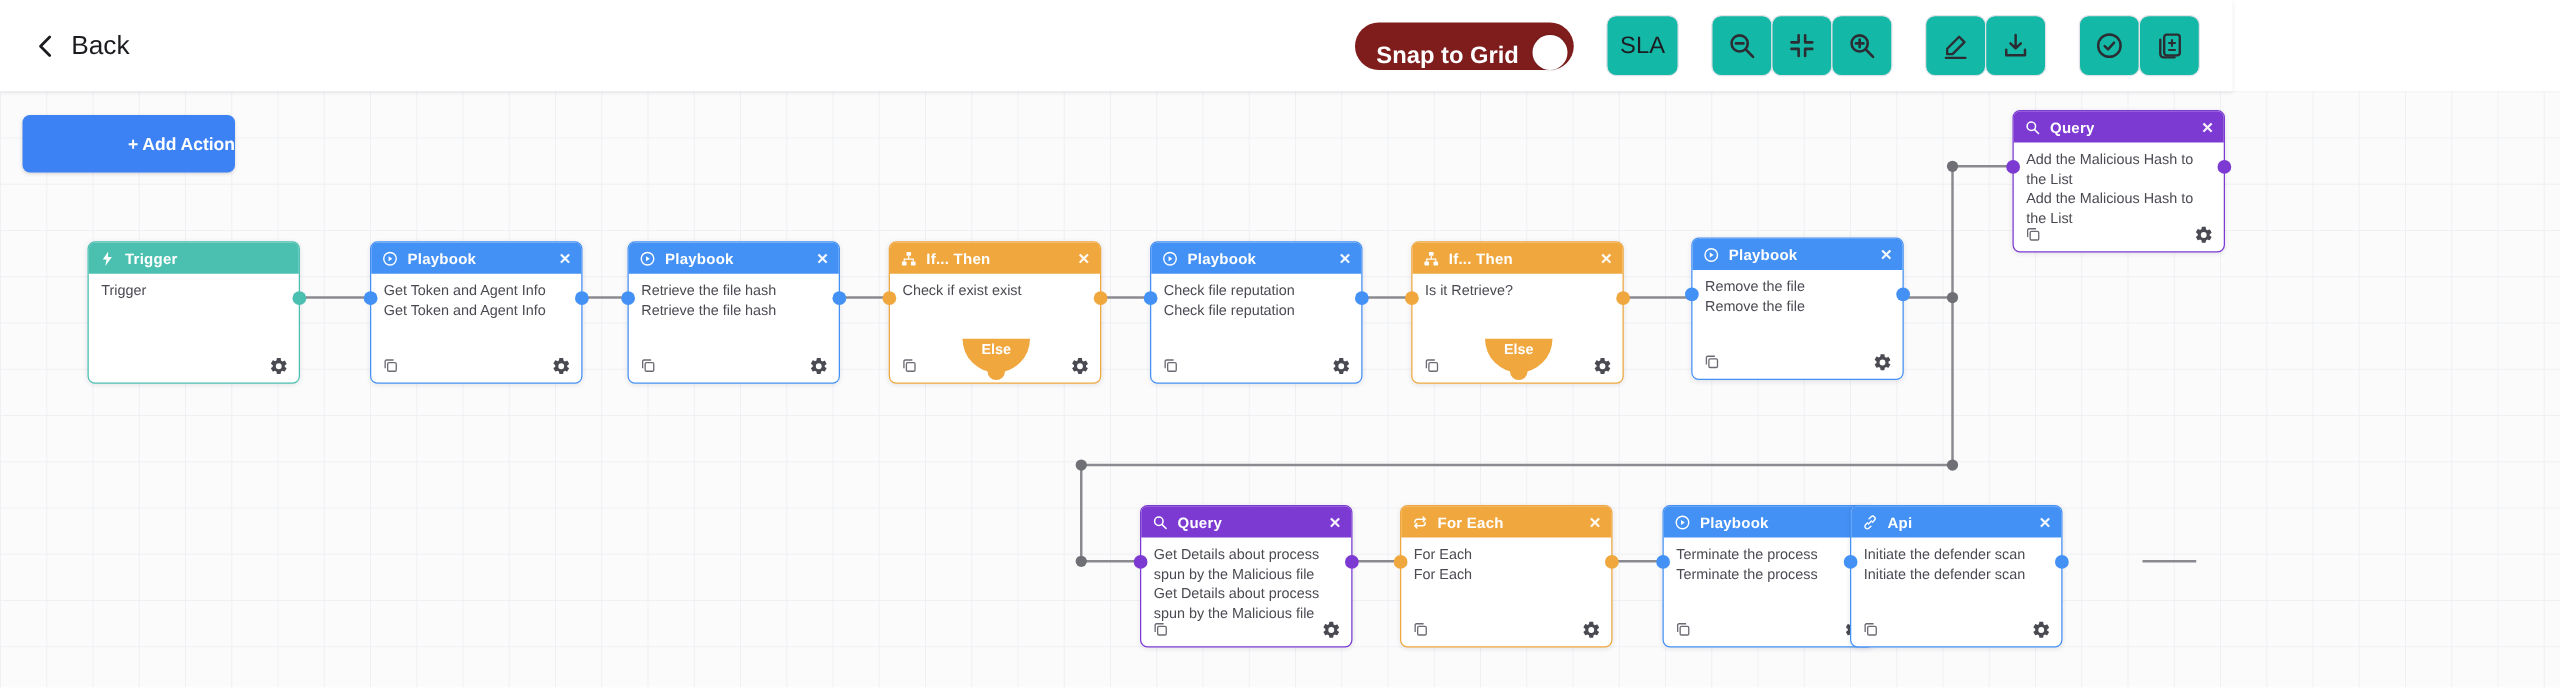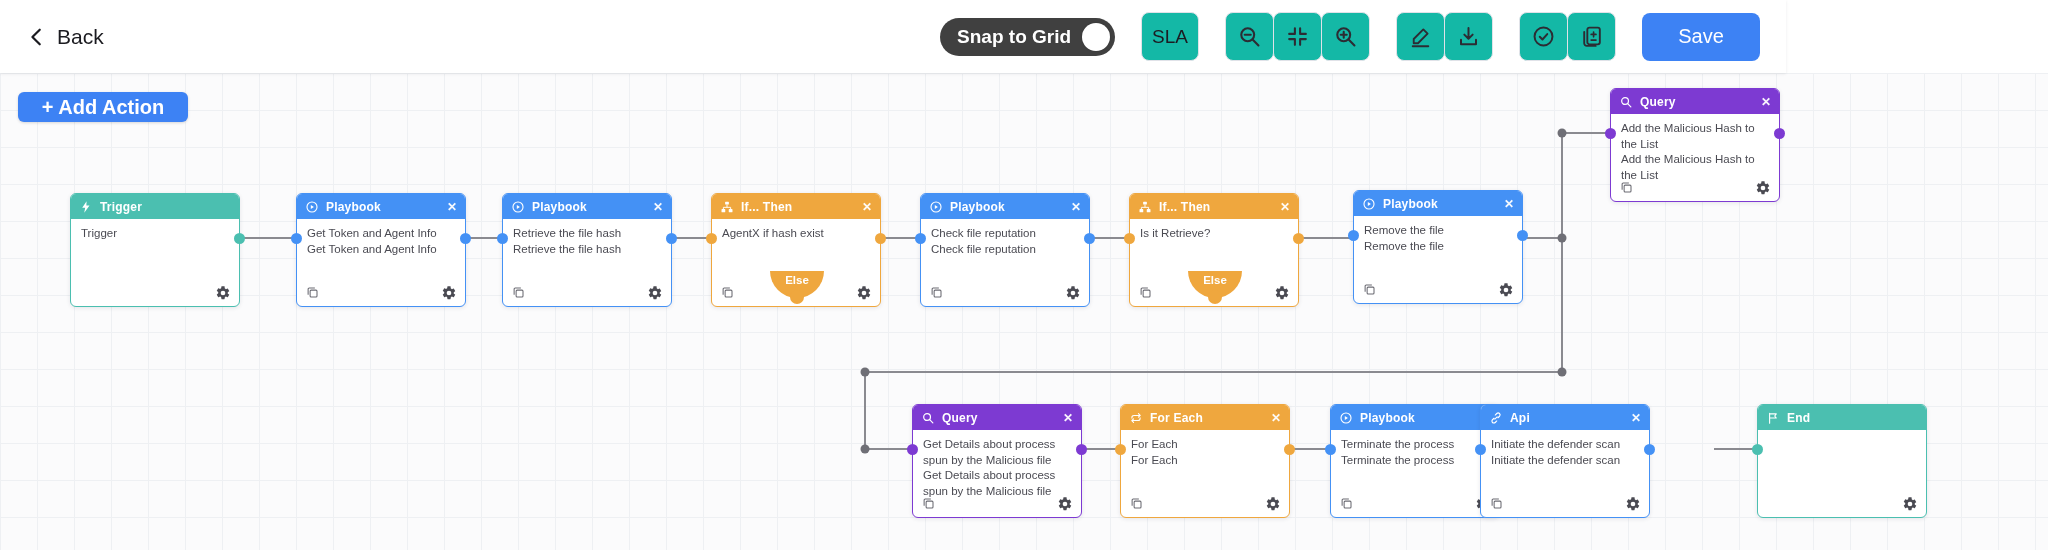--- a/index.html
+++ b/index.html
@@ -10,21 +10,21 @@
     position:absolute; left:0; top:0; width:1786px; height:73px;
     background:#ffffff; display:flex; align-items:center; padding:12px 26px;
     box-shadow:0 1px 3px rgba(20,20,40,.08); z-index:20;
   }
   .backwrap{ display:flex; align-items:center; gap:9px; cursor:pointer; margin-right:42px; color:#1b1b20;}
   .backwrap svg{ width:22px; height:22px; }
   .back-label{ font-size:21px; color:#1b1b20; }
   .page-title{ font-size:27px; font-weight:500; color:#17171b; letter-spacing:.2px; }
   .right-cluster{ margin-left:auto; display:flex; align-items:center; gap:26px; }
   .pill{
-    height:38px; border-radius:19px; background:#404040; display:flex; align-items:center;
+    height:38px; border-radius:19px; background:#7f1d1d; display:flex; align-items:flex-end;
     padding:0 5px 0 17px; gap:11px; cursor:pointer;
   }
   .pill-label{ color:#fff; font-size:19px; font-weight:600; }
   .knob{ width:28px; height:28px; border-radius:50%; background:#fff; box-shadow:0 0 2px rgba(0,0,0,.25); }
   .tbtn{
     min-width:49px; height:49px; border:1px solid #E0E2E8; border-radius:8px; background:#14b8a6;
     display:flex; align-items:center; justify-content:center; color:#2c2c33; cursor:pointer; font-size:18px;
   }
   .tbtn svg{ width:25px; height:25px; }
   .sla{ padding:0 10px; font-weight:500; color:#1c1c22; font-size:19px;}
@@ -39,23 +39,23 @@
   
   .canvas{
     position:absolute; left:0; top:73px; width:2048px; height:477px;
     background-color:#FBFBFC;
     background-image:
       linear-gradient(to right, #EEF0F3 1px, transparent 1px),
       linear-gradient(to bottom, #EEF0F3 1px, transparent 1px);
     background-size:37px 37px;
   }
   .add-action{
-    position:absolute; left:18px; top:19px; width:170px; height:30px; border:none;
-    background:#3D82F4; color:#fff; font-size:20px; font-weight:600; border-radius:6px; cursor:pointer;
-    box-shadow:0 1px 3px rgba(0,0,0,.15); font-family:"Liberation Sans", sans-serif;
+    position:absolute; left:18px; top:19px; width:170px; height:46px; border:none;
+    background:#3D82F4; color:#fff; font-size:14px; font-weight:600; border-radius:6px; cursor:pointer;
+    box-shadow:0 1px 3px rgba(0,0,0,.15); font-family:"Liberation Sans", sans-serif;text-align:right;
   }
 
   .edge{ position:absolute; background:#8A8A90; z-index:1; }
   .jdot{ position:absolute; width:9px; height:9px; border-radius:50%; background:#6F6F76; transform:translate(-50%,-50%); z-index:2; }
 
   
   .node{
     position:absolute; width:170px; height:114px; background:#fff;
     border:1px solid var(--c); border-radius:6px; z-index:3;
     box-shadow:0 1px 4px rgba(30,30,60,.10); cursor:grab;
@@ -204,21 +204,20 @@
           <svg>
             <use href="#i-checkcircle"></use>
           </svg>
         </div>
       <div class="tbtn">
           <svg>
             <use href="#i-docpm"></use>
           </svg>
         </div>
     </div>
-    <button class="save-btn">Save</button>
   </div>
 </div>
 
 <div class="canvas">
 
   <button class="add-action">+ Add Action</button>
 
   <div class="edge" style="left:240px;top:164px;width:56px;height:2px"></div>
   <div class="edge" style="left:466px;top:164px;width:36px;height:2px"></div>
   <div class="edge" style="left:672px;top:164px;width:39px;height:2px"></div>
@@ -304,21 +303,21 @@
 
   <div class="node orange" style="left:711px;top:120px">
     <div class="nhead">
       <svg>
           <use href="#i-sitemap"></use>
         </svg>
       <span class="ntitle">If... Then</span>
       <span class="nclose">✕</span>
     </div>
     <div class="nbody">
-      <div>AgentX if hash exist</div>
+      <div>Check if exist exist</div>
     </div>
     <span class="copy-ic"><svg>
           <use href="#i-copy"></use>
         </svg></span>
     <span class="gear-ic"><svg>
           <use href="#i-gear"></use>
         </svg></span>
     <span class="port pl"></span>
     <span class="port pr"></span>
     <div class="else-badge">
@@ -499,27 +498,14 @@
     <span class="copy-ic"><svg>
           <use href="#i-copy"></use>
         </svg></span>
     <span class="gear-ic"><svg>
           <use href="#i-gear"></use>
         </svg></span>
     <span class="port pl"></span>
     <span class="port pr"></span>
   </div>
 
-  <div class="node teal" style="left:1757px;top:331px">
-    <div class="nhead">
-      <svg>
-          <use href="#i-flag"></use>
-        </svg>
-      <span class="ntitle">End</span>
-    </div>
-    <div class="nbody"></div>
-    <span class="gear-ic"><svg>
-          <use href="#i-gear"></use>
-        </svg></span>
-    <span class="port pl"></span>
-  </div>
 
 </div>
 
 </body></html>

